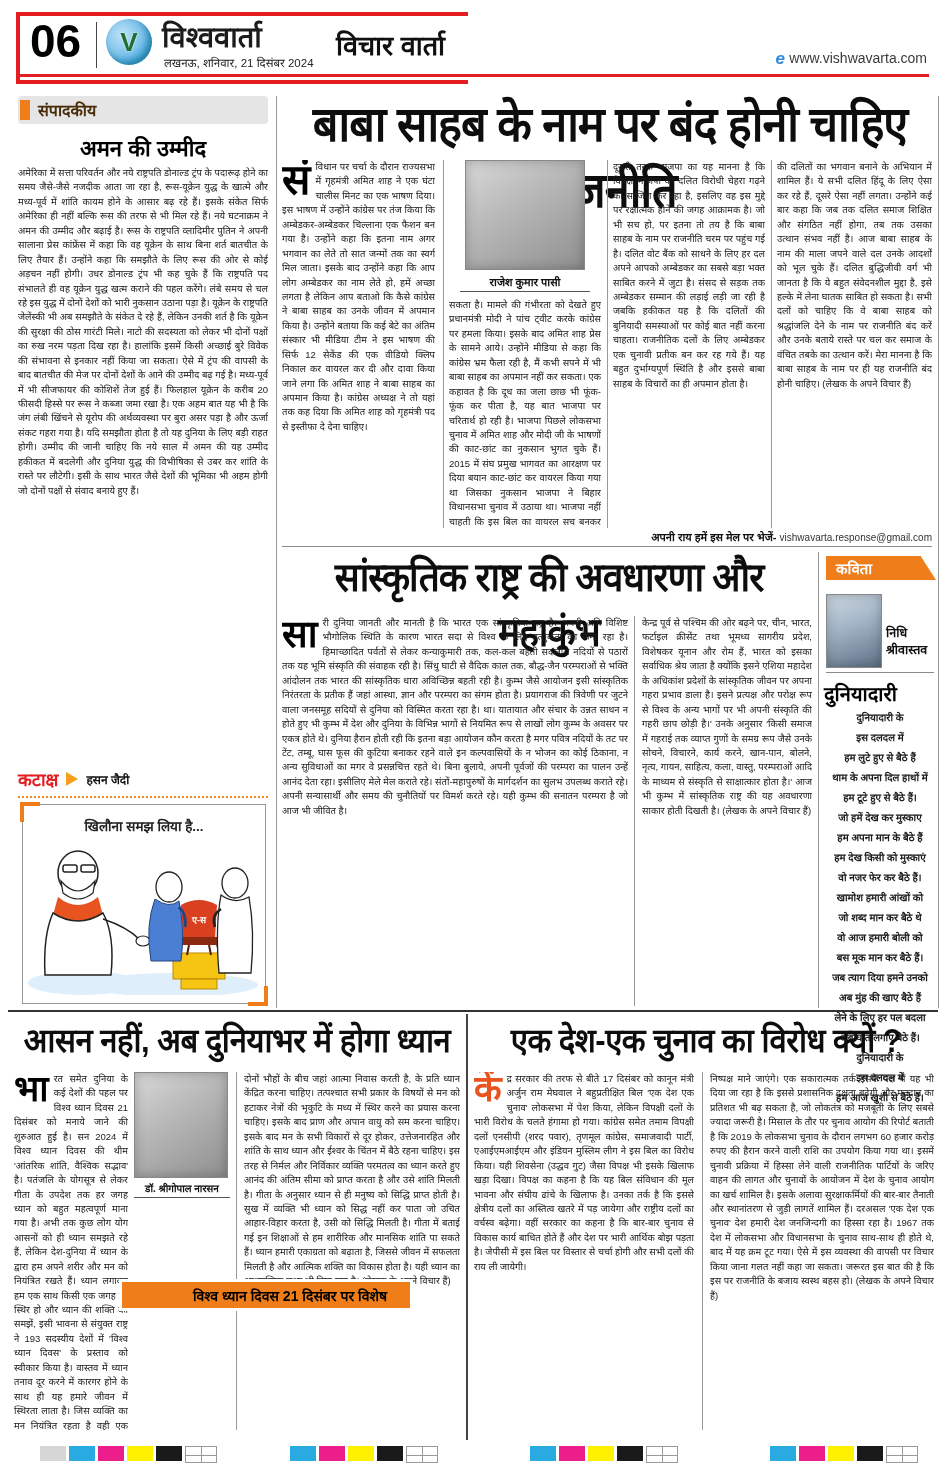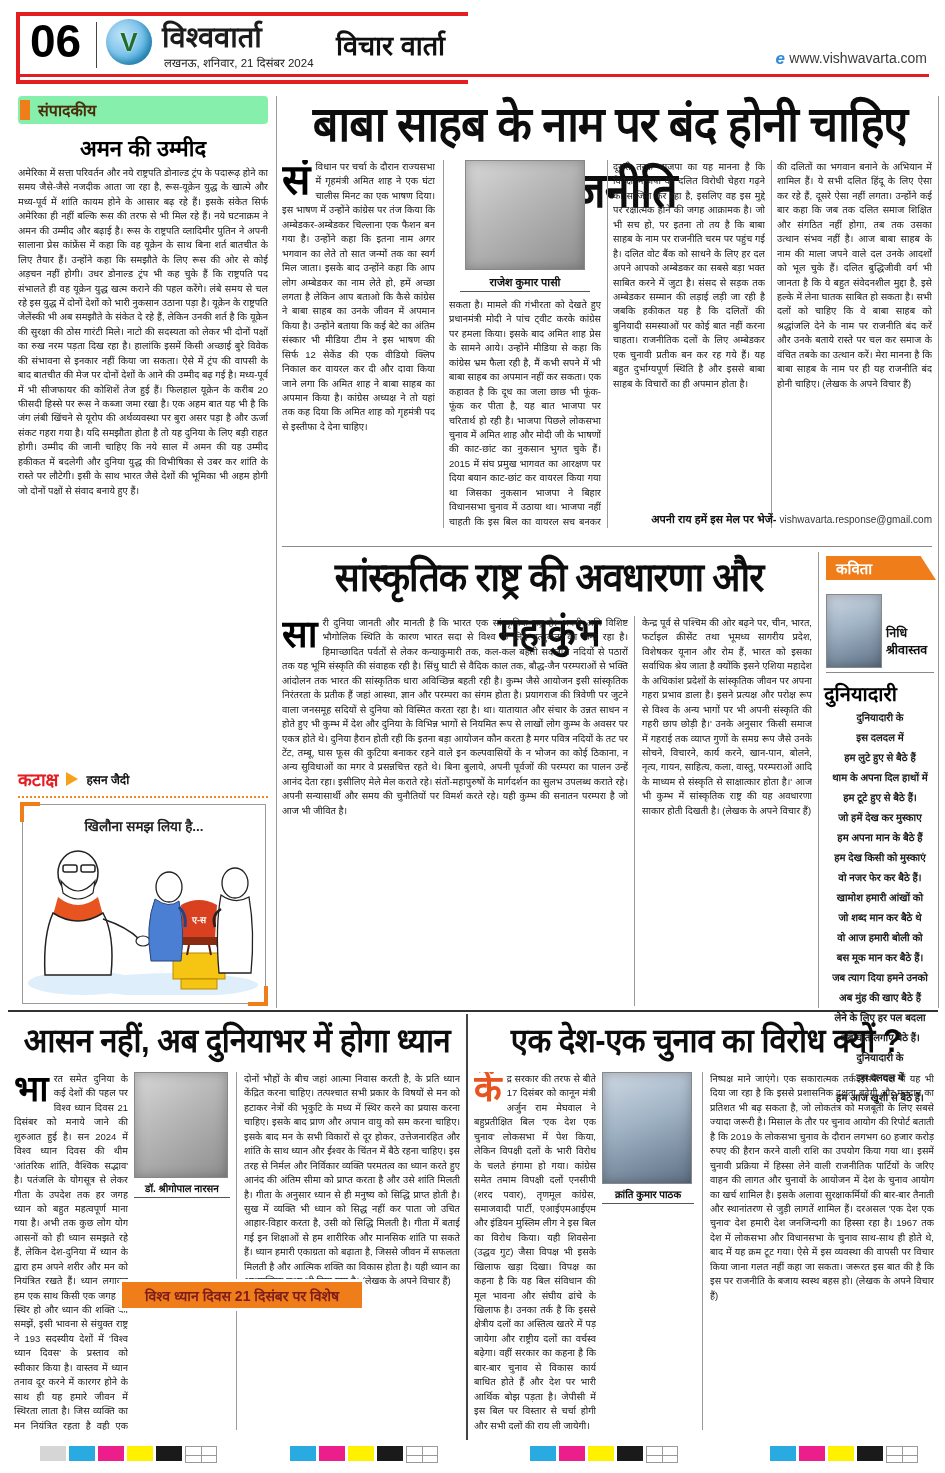--- a/index.html
+++ b/index.html
@@ -11,21 +11,21 @@
   .red-rule{background:#e41d20;}
   .pagenum{font-size:46px;font-weight:800;color:#000;line-height:1;}
   .paper-name{font-size:29px;font-weight:800;color:#1b1b1b;letter-spacing:0;}
   .city-date{font-size:11.5px;color:#222;}
   .section-title{font-size:27px;font-weight:700;color:#101010;}
   .website{font-size:14px;font-weight:400;color:#3a3a3a;}
   .logo-circle{width:46px;height:46px;border-radius:50%;background:radial-gradient(circle at 35% 35%,#bfe3f7 0%,#7fc4ec 45%,#3fa7d8 70%,#2a7fb8 100%);display:flex;align-items:center;justify-content:center;box-shadow:inset -3px -3px 6px rgba(0,60,90,.35);}
   .logo-v{font-size:26px;font-weight:800;color:#1d6e2f;text-shadow:0 0 2px #fff;}
   .ie-e{display:inline-block;font-size:17px;font-weight:800;color:#2f8bd8;font-style:italic;transform:translateY(1px);}
   
-  .edit-bar{background:#86efac;border-radius:4px;display:flex;align-items:center;}
+  .edit-bar{background:#e5e5e5;border-radius:4px;display:flex;align-items:center;}
   .edit-bar .sq{width:10px;height:20px;background:#ef7d1a;margin:0 8px 0 2px;}
   .edit-bar .lbl{font-size:16px;font-weight:800;color:#4a2c0a;}
   .edit-title{font-size:22px;font-weight:800;text-align:center;color:#000;}
   .bodytext{font-size:9.5px;line-height:1.52;text-align:justify;color:#1c1c1c;overflow:hidden;}
   .dropcap{float:left;font-weight:800;color:#000;line-height:.85;padding:2px 5px 0 0;}
   
   .kat-label{font-size:18px;font-weight:800;color:#e41d20;}
   .kat-author{font-size:12px;font-weight:700;color:#111;}
   .kat-arrow{width:0;height:0;border-left:12px solid #f7a11a;border-top:7px solid transparent;border-bottom:7px solid transparent;display:inline-block;}
   .dotted-rule{border-bottom:2px dotted #f08a1e;}
@@ -44,21 +44,21 @@
   .photo.cool{background:linear-gradient(160deg,#cfd9e4 0%,#9fb2c4 45%,#5f7286 100%);}
   .caption{font-size:11px;font-weight:700;text-align:center;color:#111;border-bottom:1px solid #555;padding-bottom:2px;}
   .email-note{font-size:11px;font-weight:700;color:#111;text-align:right;}
   .email-addr{font-weight:400;color:#333;font-size:10px;}
   
   .poem-label{background:#ef7d1a;color:#fff;font-size:15px;font-weight:800;display:flex;align-items:center;padding-left:10px;clip-path:polygon(0 0,86% 0,100% 100%,0 100%);}
   .poem-author{font-size:12.5px;font-weight:700;color:#111;}
   .poem-title{font-size:20px;font-weight:800;color:#000;}
   .poem-lines{font-size:10px;line-height:2.0;text-align:center;color:#1c1c1c;font-weight:600;}
   
-  .badge{background:#ef7d1a;color:#7f1d1d;font-size:14px;font-weight:800;display:flex;align-items:center;justify-content:center;box-shadow:0 0 0 3px #fff;}
+  .badge{background:#ef7d1a;color:#000000;font-size:14px;font-weight:800;display:flex;align-items:center;justify-content:center;box-shadow:0 0 0 3px #fff;padding-left:48px;}
   
   .swatch{width:26px;height:15px;display:inline-block;margin-right:3px;}
   .regmark{display:inline-block;width:30px;height:15px;border:1px solid #9a9a9a;position:relative;vertical-align:top;}
   .regmark:before,.regmark:after{content:"";position:absolute;background:#9a9a9a;}
   .regmark:before{left:50%;top:0;width:1px;height:100%;}
   .regmark:after{top:50%;left:0;height:1px;width:100%;}
 </style>
 </head>
 <body>
 
@@ -147,21 +147,21 @@
   </div>
 
   <div class="abs" style="left:449px;top:160px;width:152px;height:368px;overflow:hidden;">
     <div class="photo" style="width:118px;height:108px;margin:0 auto;"></div>
     <div class="caption" style="width:130px;margin:4px auto 6px;">राजेश कुमार पासी</div>
     <div class="bodytext">सकता है। मामले की गंभीरता को देखते हुए प्रधानमंत्री मोदी ने पांच ट्वीट करके कांग्रेस पर हमला किया। इसके बाद अमित शाह प्रेस के सामने आये। उन्होंने मीडिया से कहा कि कांग्रेस भ्रम फैला रही है, मैं कभी सपने में भी बाबा साहब का अपमान नहीं कर सकता। एक कहावत है कि दूध का जला छाछ भी फूंक-फूंक कर पीता है, यह बात भाजपा पर चरितार्थ हो रही है। भाजपा पिछले लोकसभा चुनाव में अमित शाह और मोदी जी के भाषणों की काट-छांट का नुकसान भुगत चुके हैं। 2015 में संघ प्रमुख भागवत का आरक्षण पर दिया बयान काट-छांट कर वायरल किया गया था जिसका नुकसान भाजपा ने बिहार विधानसभा चुनाव में उठाया था। भाजपा नहीं चाहती कि इस बिल का वायरल सच बनकर कोई नया नुकसान चुनावों में सफल हो जाये।</div>
   </div>
   <div class="abs bodytext" style="left:613px;top:160px;width:152px;height:368px;">दूसरी तरफ भाजपा का यह मानना है कि विपक्ष भाजपा का दलित विरोधी चेहरा गढ़ने की साजिश कर रहा है, इसलिए वह इस मुद्दे पर रक्षात्मक होने की जगह आक्रामक है। जो भी सच हो, पर इतना तो तय है कि बाबा साहब के नाम पर राजनीति चरम पर पहुंच गई है। दलित वोट बैंक को साधने के लिए हर दल अपने आपको अम्बेडकर का सबसे बड़ा भक्त साबित करने में जुटा है। संसद से सड़क तक अम्बेडकर सम्मान की लड़ाई लड़ी जा रही है जबकि हकीकत यह है कि दलितों की बुनियादी समस्याओं पर कोई बात नहीं करना चाहता। राजनीतिक दलों के लिए अम्बेडकर एक चुनावी प्रतीक बन कर रह गये हैं। यह बहुत दुर्भाग्यपूर्ण स्थिति है और इससे बाबा साहब के विचारों का ही अपमान होता है।</div>
   <div class="abs bodytext" style="left:777px;top:160px;width:155px;height:368px;">की दलितों का भगवान बनाने के अभियान में शामिल हैं। ये सभी दलित हिंदू के लिए ऐसा कर रहे हैं, दूसरे ऐसा नहीं लगता। उन्होंने कई बार कहा कि जब तक दलित समाज शिक्षित और संगठित नहीं होगा, तब तक उसका उत्थान संभव नहीं है। आज बाबा साहब के नाम की माला जपने वाले दल उनके आदर्शों को भूल चुके हैं। दलित बुद्धिजीवी वर्ग भी जानता है कि ये बहुत संवेदनशील मुद्दा है, इसे हल्के में लेना घातक साबित हो सकता है। सभी दलों को चाहिए कि वे बाबा साहब को श्रद्धांजलि देने के नाम पर राजनीति बंद करें और उनके बताये रास्ते पर चल कर समाज के वंचित तबके का उत्थान करें। मेरा मानना है कि बाबा साहब के नाम पर ही यह राजनीति बंद होनी चाहिए। (लेखक के अपने विचार हैं)</div>
 
-  <div class="abs email-note" style="left:560px;top:511px;width:372px;">
+  <div class="abs email-note" style="left:560px;top:529px;width:372px;">
     <span>अपनी राय हमें इस मेल पर भेजें-</span>
     <span class="email-addr">vishwavarta.response@gmail.com</span>
   </div>
   <div class="abs thin-rule" style="left:282px;top:546px;width:650px;"></div>
 
   <div class="abs headline-lg" style="left:282px;top:552px;width:534px;">सांस्कृतिक राष्ट्र की अवधारणा और महाकुंभ</div>
 
   <div class="abs vrule" style="left:634px;top:616px;height:390px;"></div>
   <div class="abs vrule" style="left:818px;top:552px;height:456px;"></div>
 
@@ -190,24 +190,20 @@
     </div>
     <div class="bodytext"><span class="dropcap" style="font-size:36px;">भा</span><span>रत समेत दुनिया के कई देशों की पहल पर विश्व ध्यान दिवस 21 दिसंबर को मनाये जाने की शुरुआत हुई है। सन 2024 में विश्व ध्यान दिवस की थीम 'आंतरिक शांति, वैश्विक सद्भाव' है। पतंजलि के योगसूत्र से लेकर गीता के उपदेश तक हर जगह ध्यान को बहुत महत्वपूर्ण माना गया है। अभी तक कुछ लोग योग आसनों को ही ध्यान समझते रहे हैं, लेकिन देश-दुनिया में ध्यान के द्वारा हम अपने शरीर और मन को नियंत्रित रखते हैं। ध्यान लगाकर हम एक साथ किसी एक जगह पर स्थिर हो और ध्यान की शक्ति को समझें, इसी भावना से संयुक्त राष्ट्र ने 193 सदस्यीय देशों में 'विश्व ध्यान दिवस' के प्रस्ताव को स्वीकार किया है। वास्तव में ध्यान तनाव दूर करने में कारगर होने के साथ ही यह हमारे जीवन में स्थिरता लाता है। जिस व्यक्ति का मन नियंत्रित रहता है वही एक स्थिरता पाकर ध्यान कहा जा सकता है। भारत के साथ श्रीलंका, नेपाल, मैक्सिको, लिकटेंस्टीन और अंडोरा जैसे देशों ने इस प्रस्ताव का समर्थन किया है।</span></div>
   </div>
   <div class="abs bodytext" style="left:244px;top:1072px;width:216px;height:358px;">दोनों भौहों के बीच जहां आत्मा निवास करती है, के प्रति ध्यान केंद्रित करना चाहिए। तत्पश्चात सभी प्रकार के विषयों से मन को हटाकर नेत्रों की भृकुटि के मध्य में स्थिर करने का प्रयास करना चाहिए। इसके बाद प्राण और अपान वायु को सम करना चाहिए। इसके बाद मन के सभी विकारों से दूर होकर, उत्तेजनारहित और शांति के साथ ध्यान और ईश्वर के चिंतन में बैठे रहना चाहिए। इस तरह से निर्मल और निर्विकार व्यक्ति परमतत्व का ध्यान करते हुए आनंद की अंतिम सीमा को प्राप्त करता है और उसे शांति मिलती है। गीता के अनुसार ध्यान से ही मनुष्य को सिद्धि प्राप्त होती है। सुख में व्यक्ति भी ध्यान को सिद्ध नहीं कर पाता जो उचित आहार-विहार करता है, उसी को सिद्धि मिलती है। गीता में बताई गई इन शिक्षाओं से हम शारीरिक और मानसिक शांति पा सकते हैं। ध्यान हमारी एकाग्रता को बढ़ाता है, जिससे जीवन में सफलता मिलती है और आत्मिक शक्ति का विकास होता है। यही ध्यान का आध्यात्मिक लक्ष्य भी दिया गया है। (लेखक के अपने विचार हैं)</div>
   <div class="abs badge" style="left:122px;top:1282px;width:240px;height:26px;">विश्व ध्यान दिवस 21 दिसंबर पर विशेष</div>
 
   <div class="abs headline-md" style="left:474px;top:1018px;width:464px;">एक देश-एक चुनाव का विरोध क्यों ?</div>
   <div class="abs vrule" style="left:702px;top:1072px;height:358px;"></div>
 
   <div class="abs" style="left:474px;top:1072px;width:220px;height:358px;overflow:hidden;">
-    <div style="float:right;width:92px;margin:0 0 4px 6px;">
-      <div class="photo cool" style="width:88px;height:110px;"></div>
-      <div class="caption" style="margin-top:3px;font-size:10px;">क्रांति कुमार पाठक</div>
-    </div>
     <div class="bodytext"><span class="dropcap" style="font-size:36px;color:#e8541f;">कें</span><span>द्र सरकार की तरफ से बीते 17 दिसंबर को कानून मंत्री अर्जुन राम मेघवाल ने बहुप्रतीक्षित बिल 'एक देश एक चुनाव' लोकसभा में पेश किया, लेकिन विपक्षी दलों के भारी विरोध के चलते हंगामा हो गया। कांग्रेस समेत तमाम विपक्षी दलों एनसीपी (शरद पवार), तृणमूल कांग्रेस, समाजवादी पार्टी, एआईएमआईएम और इंडियन मुस्लिम लीग ने इस बिल का विरोध किया। यही शिवसेना (उद्धव गुट) जैसा विपक्ष भी इसके खिलाफ खड़ा दिखा। विपक्ष का कहना है कि यह बिल संविधान की मूल भावना और संघीय ढांचे के खिलाफ है। उनका तर्क है कि इससे क्षेत्रीय दलों का अस्तित्व खतरे में पड़ जायेगा और राष्ट्रीय दलों का वर्चस्व बढ़ेगा। वहीं सरकार का कहना है कि बार-बार चुनाव से विकास कार्य बाधित होते हैं और देश पर भारी आर्थिक बोझ पड़ता है। जेपीसी में इस बिल पर विस्तार से चर्चा होगी और सभी दलों की राय ली जायेगी।</span></div>
   </div>
   <div class="abs bodytext" style="left:710px;top:1072px;width:224px;height:358px;">निष्पक्ष माने जाएंगे। एक सकारात्मक तर्क इसके पक्ष में यह भी दिया जा रहा है कि इससे प्रशासनिक दक्षता बढ़ेगी और मतदान का प्रतिशत भी बढ़ सकता है, जो लोकतंत्र को मजबूती के लिए सबसे ज्यादा जरूरी है। मिसाल के तौर पर चुनाव आयोग की रिपोर्ट बताती है कि 2019 के लोकसभा चुनाव के दौरान लगभग 60 हजार करोड़ रुपए की हैरान करने वाली राशि का उपयोग किया गया था। इसमें चुनावी प्रक्रिया में हिस्सा लेने वाली राजनीतिक पार्टियों के जरिए वाहन की लागत और चुनावों के आयोजन में देश के चुनाव आयोग का खर्च शामिल है। इसके अलावा सुरक्षाकर्मियों की बार-बार तैनाती और स्थानांतरण से जुड़ी लागतें शामिल हैं। दरअसल 'एक देश एक चुनाव' देश हमारी देश जनजिन्दगी का हिस्सा रहा है। 1967 तक देश में लोकसभा और विधानसभा के चुनाव साथ-साथ ही होते थे, बाद में यह क्रम टूट गया। ऐसे में इस व्यवस्था की वापसी पर विचार किया जाना गलत नहीं कहा जा सकता। जरूरत इस बात की है कि इस पर राजनीति के बजाय स्वस्थ बहस हो। (लेखक के अपने विचार हैं)</div>
 
   <div class="abs" style="left:40px;top:1446px;">
     <span class="swatch" style="background-color: rgb(214, 214, 214);"></span><span class="swatch" style="background-color: rgb(41, 171, 226);"></span><span class="swatch" style="background-color: rgb(236, 30, 140);"></span><span class="swatch" style="background-color: rgb(255, 241, 0);"></span><span class="swatch" style="background-color: rgb(26, 26, 26);"></span><span class="regmark"></span>
   </div>
   <div class="abs" style="left:290px;top:1446px;">
     <span class="swatch" style="background-color: rgb(41, 171, 226);"></span><span class="swatch" style="background-color: rgb(236, 30, 140);"></span><span class="swatch" style="background-color: rgb(255, 241, 0);"></span><span class="swatch" style="background-color: rgb(26, 26, 26);"></span><span class="regmark"></span>
   </div>

